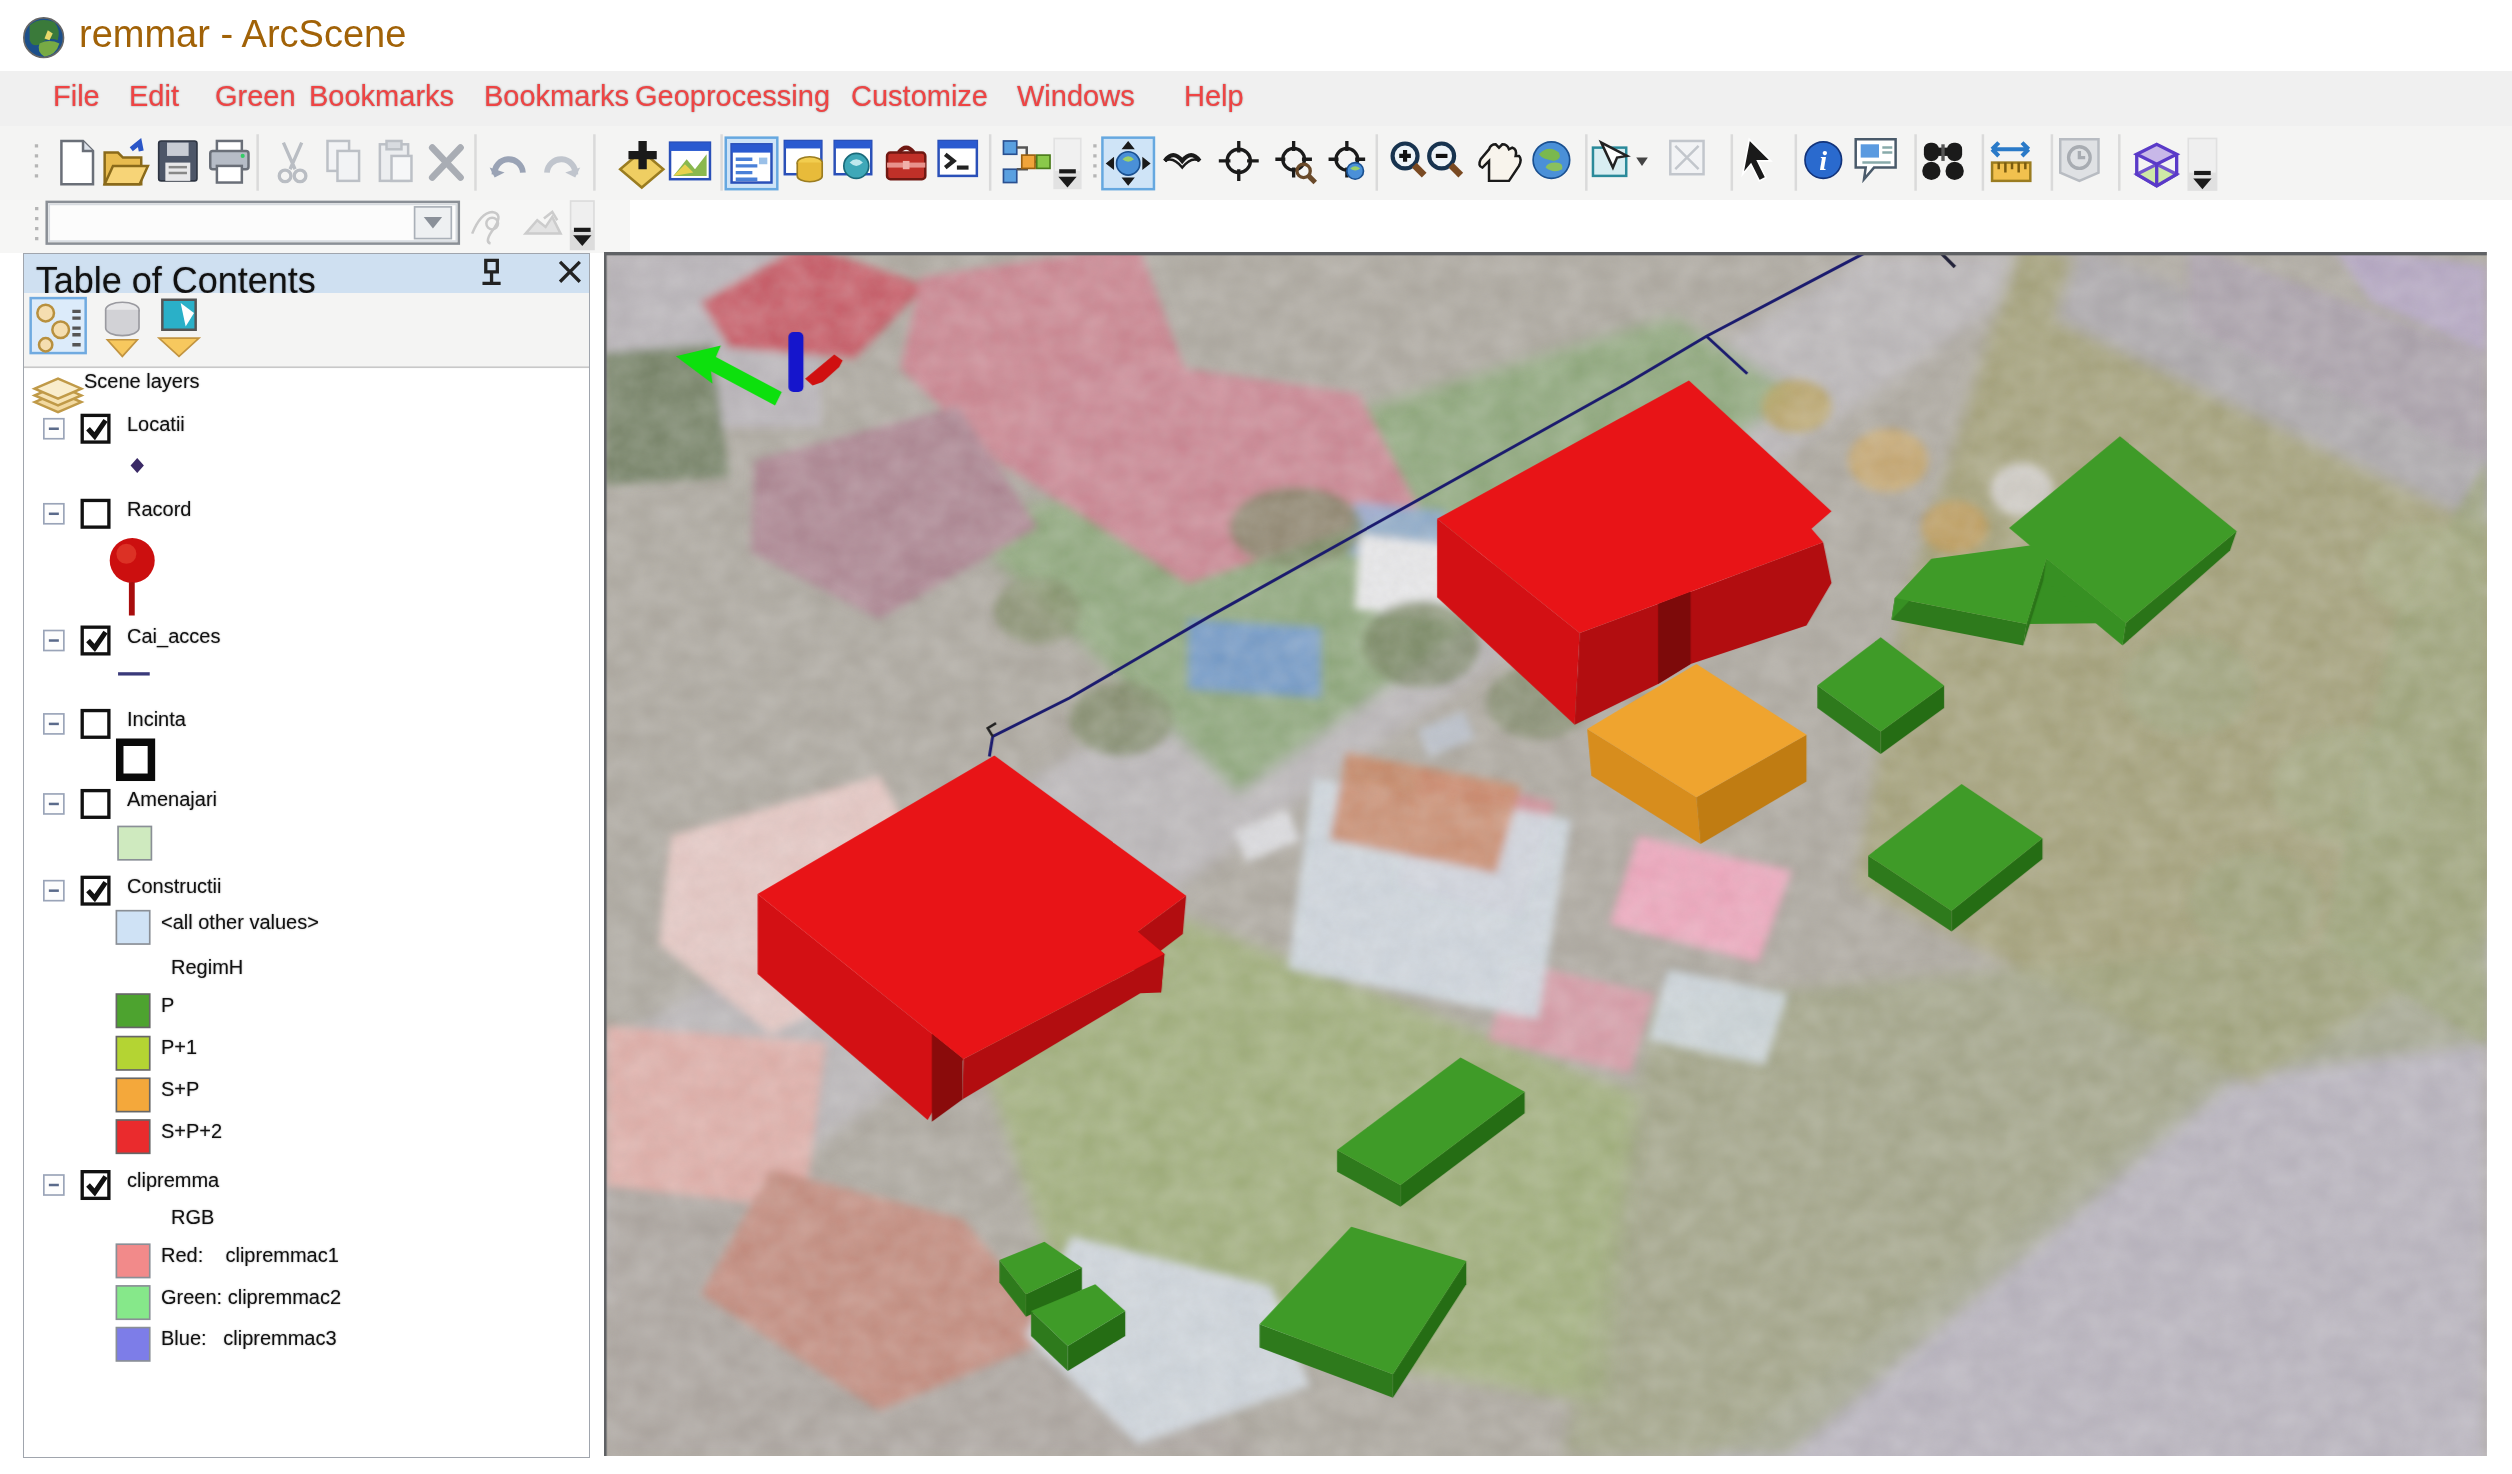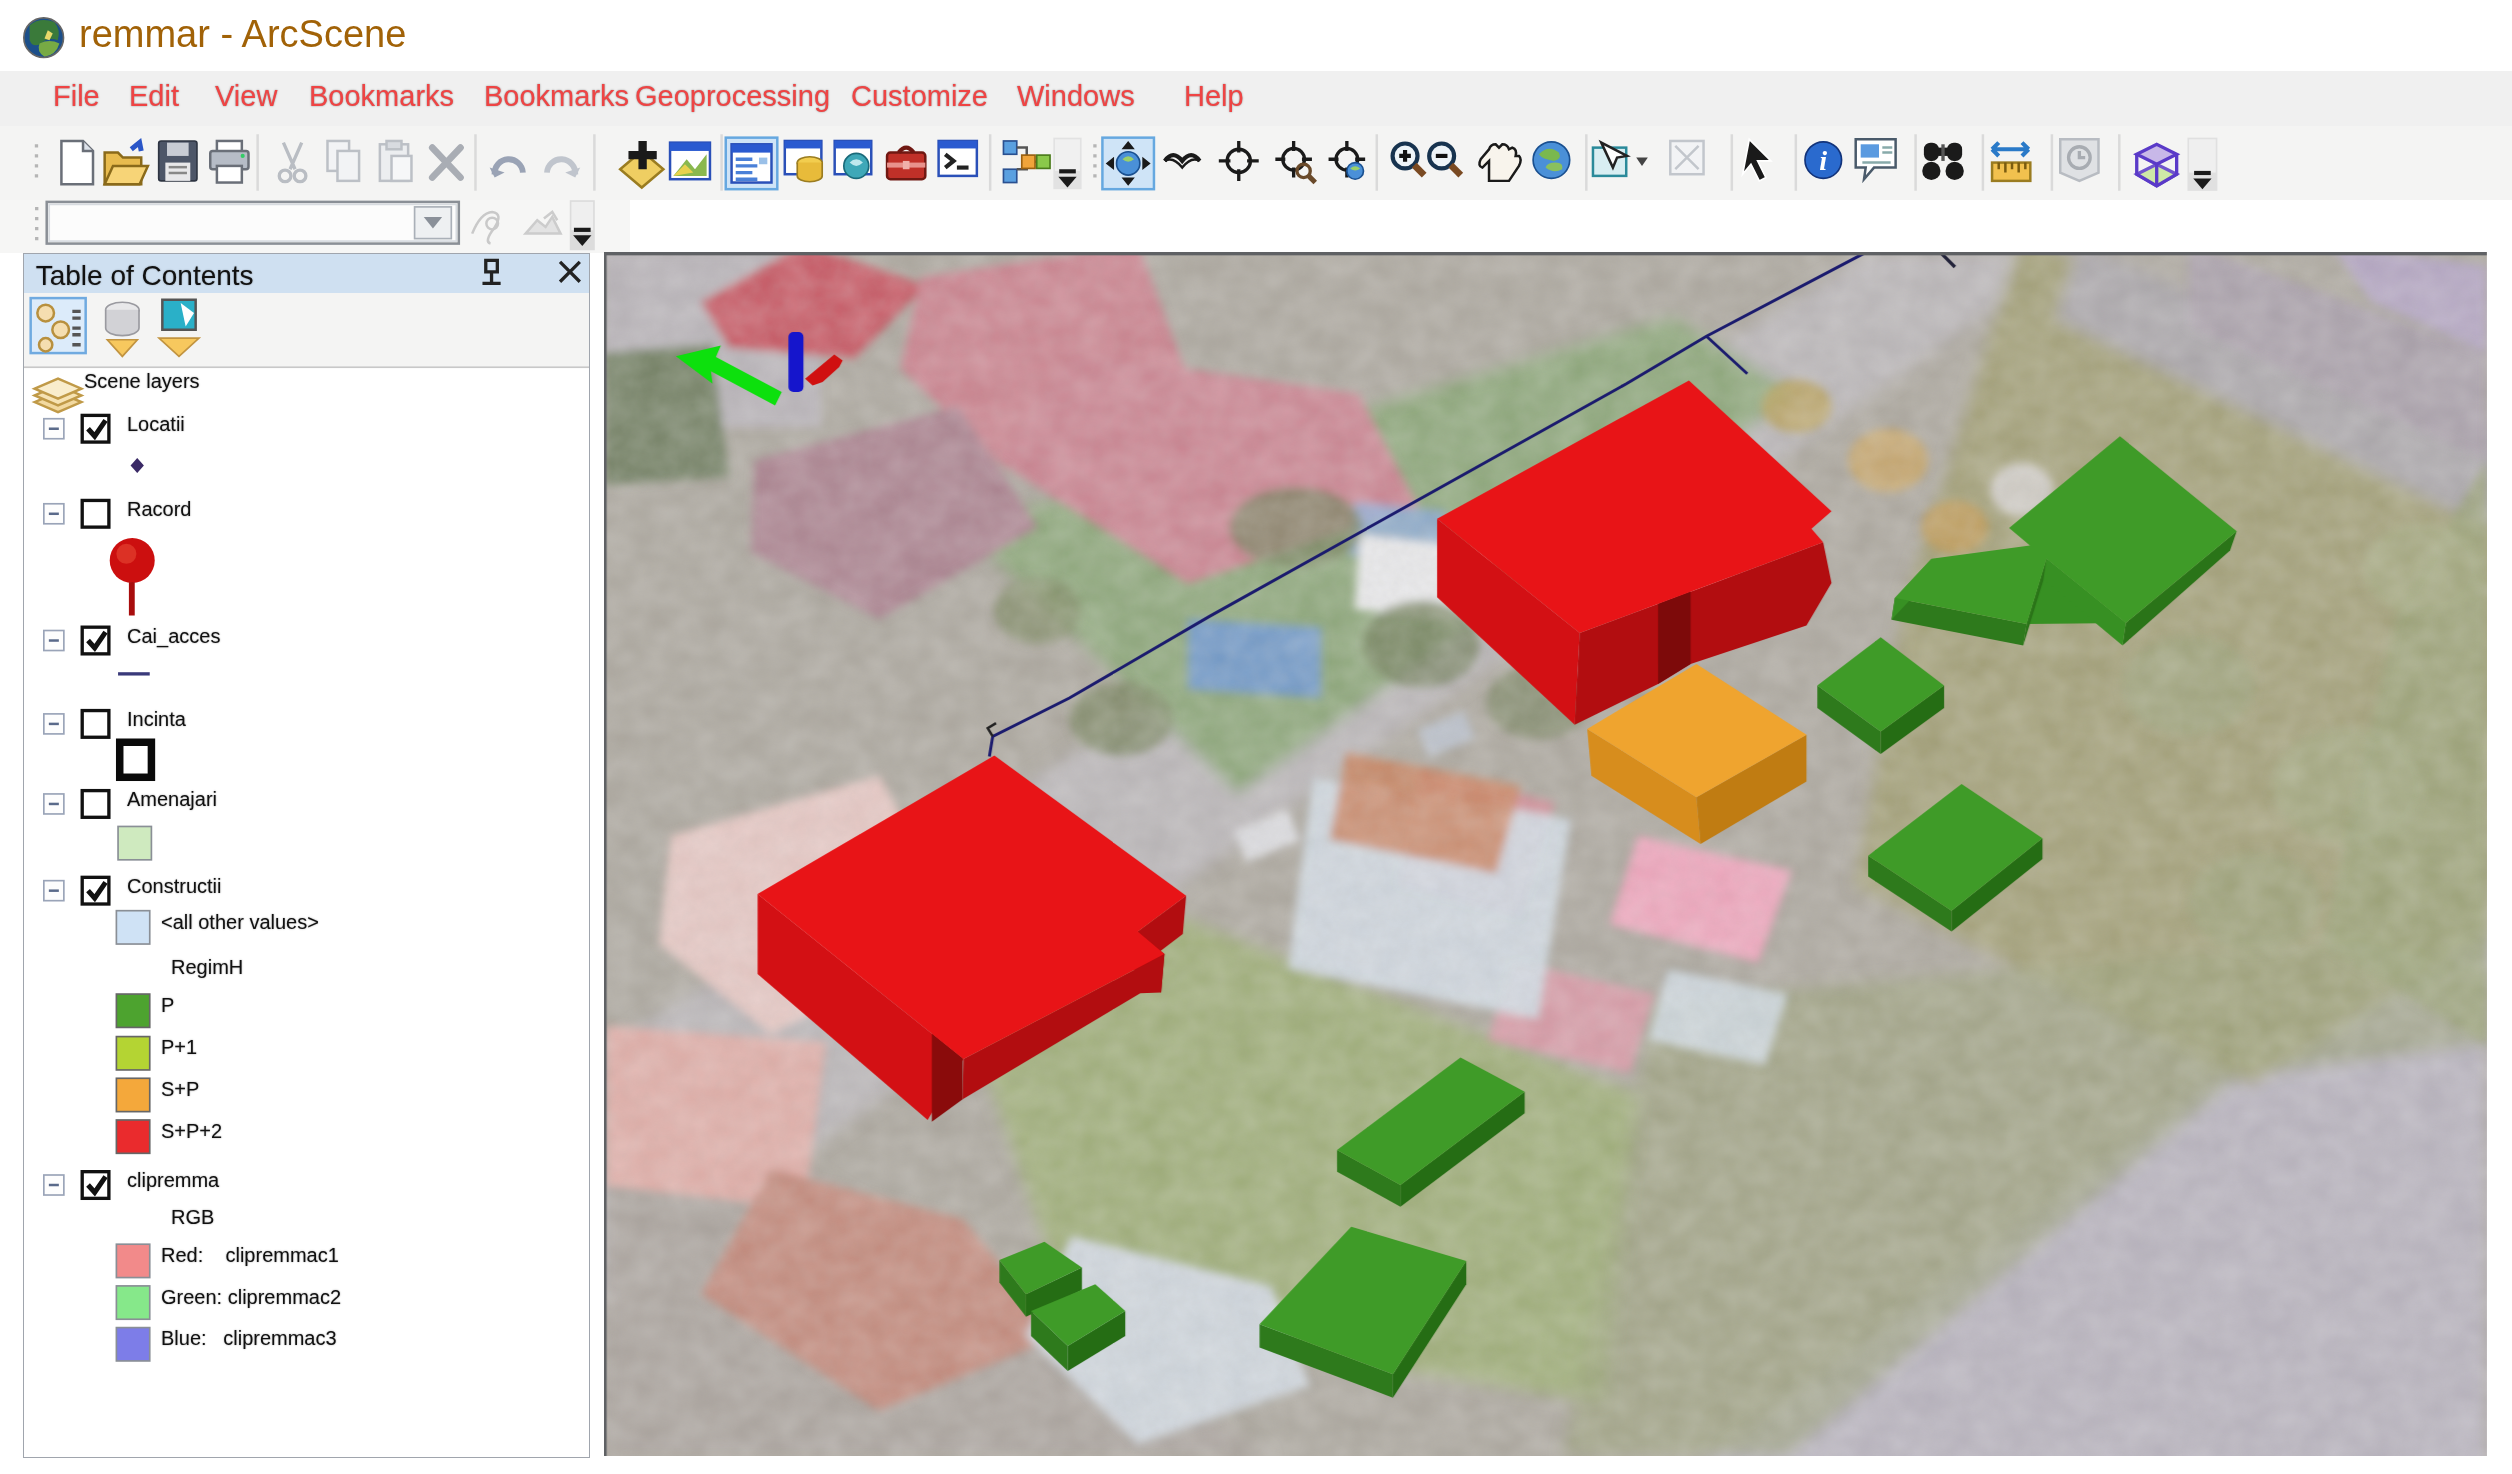--- a/index.html
+++ b/index.html
@@ -4,40 +4,40 @@
 body{position:relative;width:2512px;height:1475px;background:#fff;font-family:"Liberation Sans",sans-serif;overflow:hidden}
 .abs{position:absolute}
 #titlebar{left:0;top:0;width:2512px;height:71px;background:#fff}
 #titletext{left:79px;top:13.3px;font-size:38px;color:#a16207}
 #menubar{left:0;top:71px;width:2512px;height:55px;background:#f0f0f0}
 .mi{position:absolute;top:80px;font-size:29px;color:#ef4444;text-shadow:0 0 1.7px rgba(30,30,30,.5)}
 #tb1{left:0;top:126px;width:2512px;height:74px;background:#f4f4f3}
 #tb2{left:0;top:200px;width:630px;height:53px;background:#f6f6f5}
 #tocpanel{left:23px;top:253px;width:567px;height:1205px;background:#fff;border:0.8px solid #a0a5ad;box-sizing:border-box}
 #tochead{left:23px;top:253px;width:567px;height:41px;background:#cfe0f1;border:0.8px solid #a0a5ad;box-sizing:border-box}
-#tochead span{position:absolute;left:11.7px;top:5.8px;font-size:28px;color:#111;text-shadow:0 0 1.7px rgba(20,20,20,.4)}
+#tochead span{position:absolute;left:11.7px;top:5.8px;font-size:36px;color:#111;text-shadow:0 0 1.7px rgba(20,20,20,.4)}
 #toctools{left:24px;top:293px;width:565px;height:75px;background:#f4f4f3}
 .treetxt{position:absolute;font-size:20px;color:#111;white-space:pre;text-shadow:0 0 1.7px rgba(20,20,20,.45)}
 #scene{left:604px;top:252px;width:1883px;height:1204px}
 </style></head><body>
 
 <div class="abs" id="titlebar"></div>
 <svg class="abs" style="left:23px;top:15px" width="43" height="47" viewBox="0 0 52 56">
  <circle cx="25" cy="27" r="24" fill="#1c4f8a"></circle>
  <path d="M8 12 Q20 2 38 8 Q46 18 42 30 Q30 26 22 34 Q12 40 8 30 Z" fill="#3a7a3a"></path>
  <path d="M20 34 Q32 28 44 34 Q40 48 26 50 Q16 44 20 34Z" fill="#77aa44"></path>
  <circle cx="25" cy="27" r="24" fill="none" stroke="#666" stroke-width="2"></circle>
  <path d="M30 18 l6 4 -4 8 -6 -2 z" fill="#e8d96a"></path>
 </svg>
 <div class="abs" id="titletext">remmar - ArcScene</div>
 
 <div class="abs" id="menubar"></div>
 <div class="mi" style="left:53px">File</div>
 <div class="mi" style="left:129px">Edit</div>
-<div class="mi" style="left:215px">View</div>
+<div class="mi" style="left:215px">Green</div>
 <div class="mi" style="left:309px">Bookmarks</div>
 <div class="mi" style="left:484px">Bookmarks</div>
 <div class="mi" style="left:635px">Geoprocessing</div>
 <div class="mi" style="left:851px">Customize</div>
 <div class="mi" style="left:1017px">Windows</div>
 <div class="mi" style="left:1184px">Help</div>
 
 <div class="abs" id="tb1"></div>
 <svg class="abs" style="left:0;top:126px" width="2268" height="74" viewBox="0 0 2720 89">
  <g fill="none" stroke="#b5b5b5" stroke-width="4">

